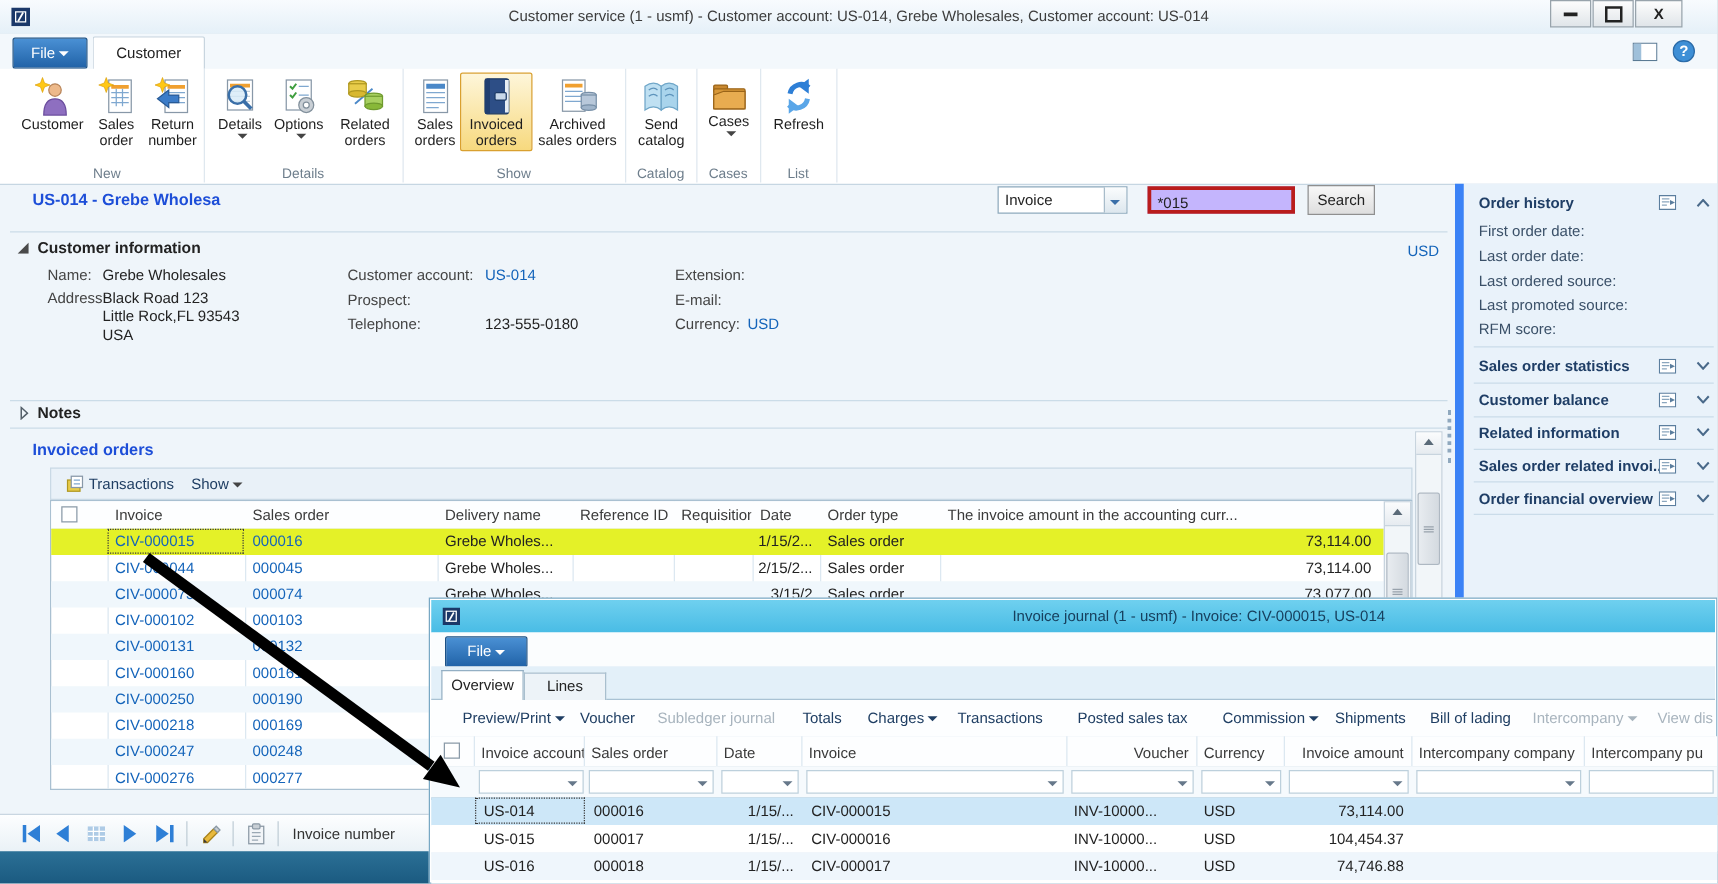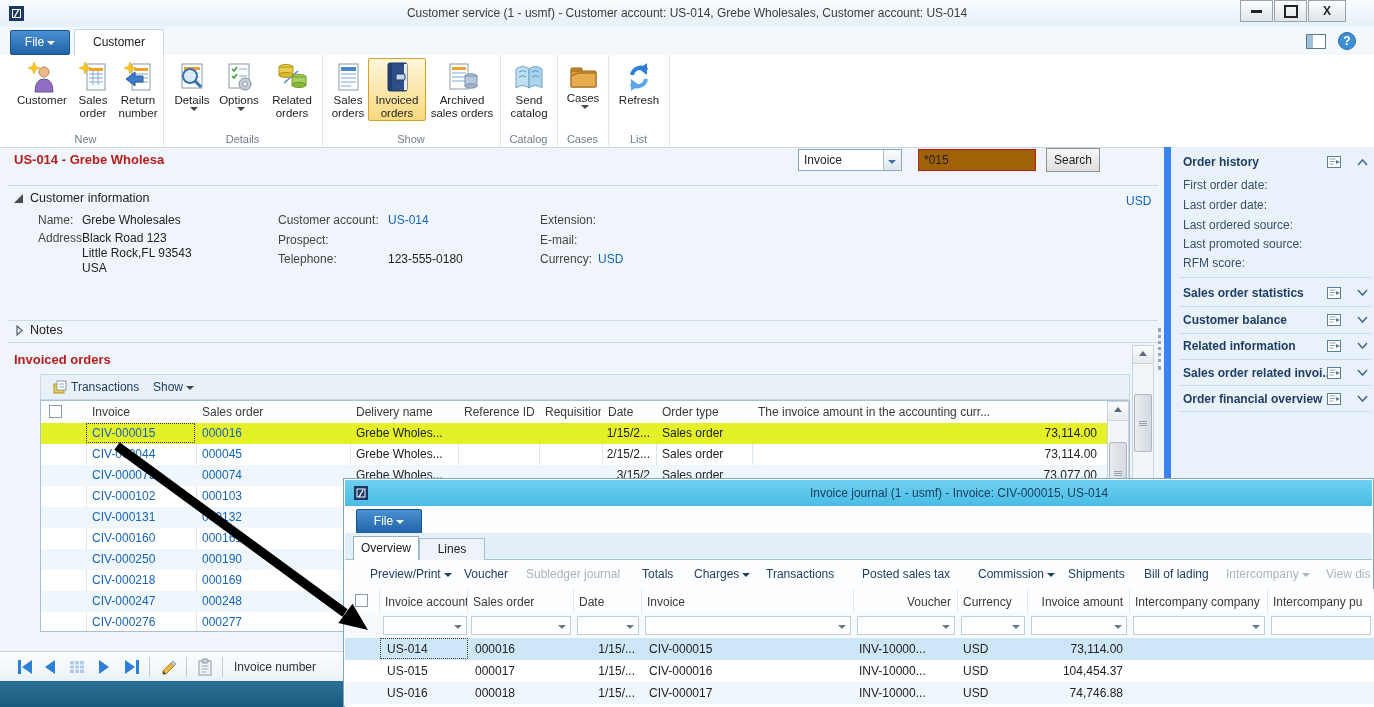--- a/index.html
+++ b/index.html
@@ -2,37 +2,37 @@
 <html><head>
 <meta charset="utf-8">
 <style>
   html,body{margin:0;padding:0;background:#cfd8dd;}
   #canvas{position:relative;width:1374px;height:707px;overflow:hidden;background:#EFF5FA;
     font-family:"Liberation Sans",sans-serif;font-size:12px;color:#222;}
   .a{position:absolute;}
   .lnk{color:#1464BA;}
   .navy{color:#1F3E63;}
   .grey{color:#A8B4BE;}
-  .bold{font-weight:normal;}
+  .bold{font-weight:bold;}
   .caret{display:inline-block;width:0;height:0;border-left:4px solid transparent;border-right:4px solid transparent;border-top:4px solid #444;vertical-align:middle;margin-left:3px;}
   .caret.w{border-top-color:#fff;}
   .chk{width:13px;height:13px;background:#fff;border:1px solid #8A9AA8;box-sizing:border-box;}
   
   .main-title{left:0;top:0;width:1374px;height:27px;background:linear-gradient(#F8FBFE,#E5F0F8);border-bottom:1px solid #CBDEEC;}
   .menu-row{left:0;top:27px;width:1374px;height:28px;background:#F3F8FC;}
   .filebtn{height:23px;background:linear-gradient(#4A90D4,#2163A8);border:1px solid #1B5186;border-radius:2px;color:#fff;text-align:center;line-height:22px;font-size:12px;}
   .ribbon{left:0;top:55px;width:1374px;height:92px;background:#fff;border-bottom:1px solid #C6D6E2;}
   .rgroup{top:0;height:91px;border-right:1px solid #DFE8EF;}
   .rcaption{position:absolute;bottom:1px;left:0;right:0;text-align:center;color:#6E7E8C;font-size:11px;}
   .rbtn{position:absolute;top:3px;display:flex;flex-direction:column;align-items:center;padding-top:2px;border:1px solid transparent;border-radius:2px;}
   .rbtn .lbl{font-size:11.5px;line-height:13px;text-align:center;color:#1E1E1E;margin-top:1px;}
   .rbtn.active{border:1px solid #D9A02F;background:linear-gradient(#FEF6DA,#F7D97E);}
   .winbtn{top:0;width:33px;height:22px;background:linear-gradient(#FDFDFD,#E0E5E9);border:1px solid #98A3AB;box-sizing:border-box;text-align:center;line-height:20px;font-weight:bold;font-size:12px;color:#222;}
   
-  .green-h{color:#b91c1c;font-weight:bold;font-size:13px;}
+  .green-h{color:#1d4ed8;font-weight:bold;font-size:13px;margin-left:12px;}
   .sep{height:1px;background:#CBDCE8;}
   .field-l{color:#444;}
   
   .gridbox{background:#fff;border:1px solid #A9C0D1;box-sizing:border-box;}
   .colsep{position:absolute;top:0;bottom:0;width:1px;background:#DCE8F1;}
   .gh{position:absolute;top:0;height:22px;line-height:22px;color:#3A3A3A;white-space:nowrap;overflow:hidden;}
   .grow{position:absolute;left:0;height:21px;line-height:21px;}
   .gcell{position:absolute;top:0;height:21px;white-space:nowrap;overflow:hidden;}
   .rt{text-align:right;}
   
@@ -224,21 +224,21 @@
       </div>
       <div class="rcaption">List</div>
     </div>
   </div>
 
   <div class="a green-h" style="left:14px;top:152px">US-014 - Grebe Wholesa</div>
   <div class="a" style="left:798px;top:149px;width:104px;height:22px;background:#fff;border:1px solid #8CA8BC;box-sizing:border-box">
     <span class="a" style="left:5px;top:3px">Invoice</span>
     <span class="a" style="right:0;top:0;width:17px;height:20px;background:linear-gradient(#FAFCFD,#DDE7EE);border-left:1px solid #A8BCCA"><span class="caret" style="margin:8px 0 0 4px;border-top-color:#3A6FA8"></span></span>
   </div>
-  <div class="a" style="left:918px;top:149px;width:118px;height:22px;background:#a16207;border:1px solid #b91c1c;box-sizing:border-box">
+  <div class="a" style="left:918px;top:149px;width:118px;height:22px;background:#c4b5fd;border:3px solid #b91c1c;box-sizing:border-box">
     <span class="a" style="left:5px;top:3px">*015</span>
   </div>
   <div class="a" style="left:1046px;top:148px;width:54px;height:24px;background:linear-gradient(#F8F8F8,#DEDEDE);border:1px solid #8F8F8F;box-sizing:border-box;text-align:center;line-height:22px"><span>Search</span></div>
 
   <div class="a sep" style="left:8px;top:185px;width:1150px"></div>
 
   <svg class="a" style="left:14px;top:194px" width="9" height="9">
       <polygon points="9,0 9,9 0,9" fill="#4A4A4A"></polygon>
     </svg>
   <div class="a bold" style="left:30px;top:191px;font-size:12.5px">Customer information</div>

